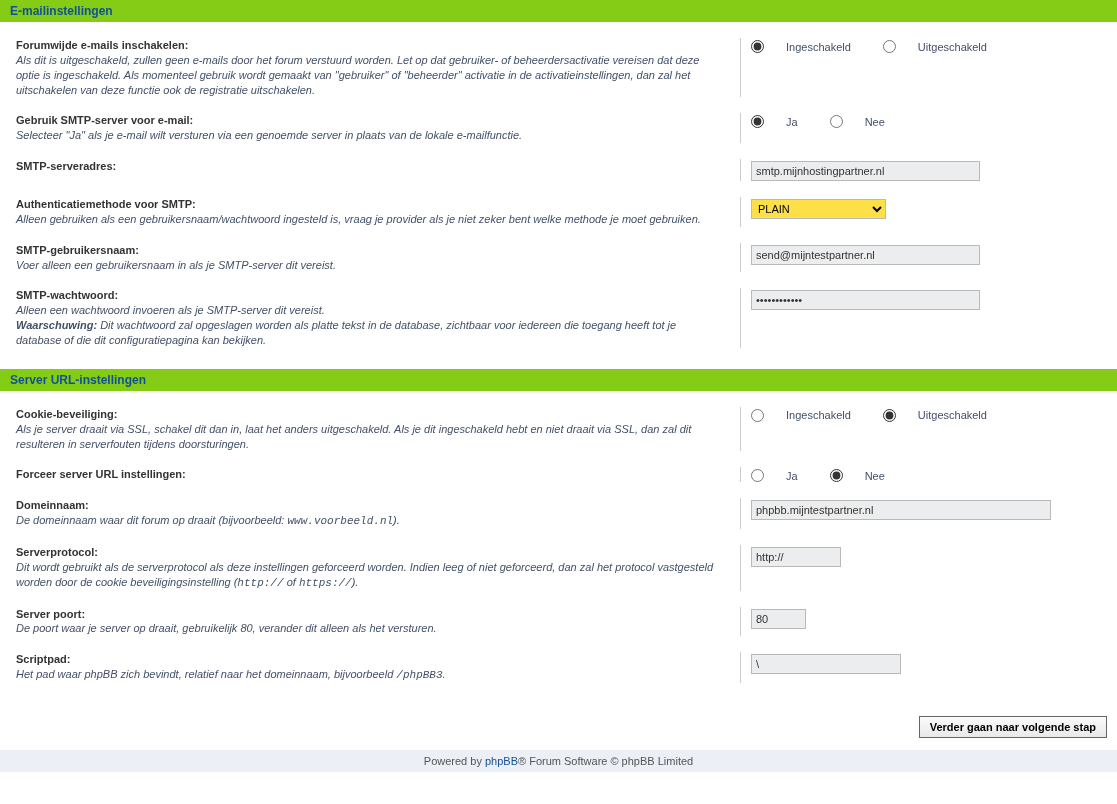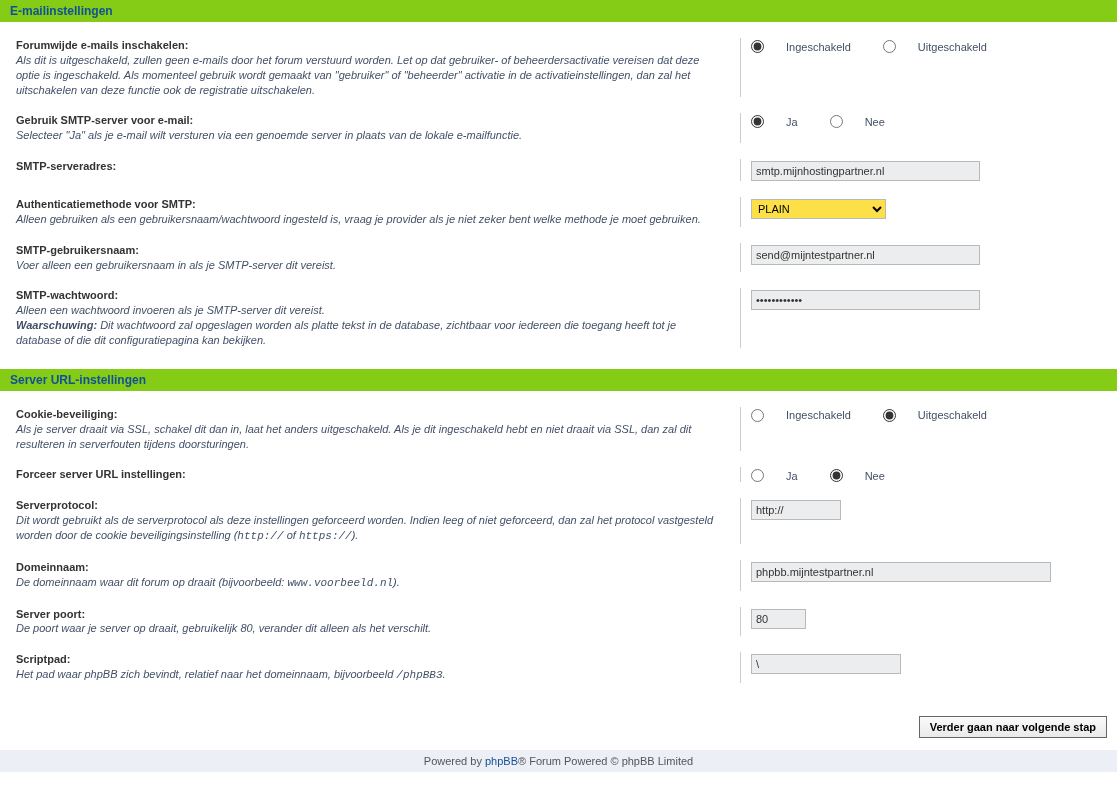--- a/index.html
+++ b/index.html
@@ -234,46 +234,46 @@
         </label>
         <label class="radio-wrap">
           <input type="radio" name="force_url" checked="" style="">
           <span>Nee</span>
         </label>
       </div>
     </div>
 
     <div class="row">
       <div class="left sep">
+        <div class="lbl">Domeinnaam:</div>
+        <div class="desc">
+          <span>De domeinnaam waar dit forum op draait (bijvoorbeeld: </span><span class="mono">www.voorbeeld.nl</span><span>).</span>
+        </div>
+      </div>
+      <div class="right single">
+        <input type="text" class="w-lg" value="phpbb.mijntestpartner.nl" style="">
+      </div>
+    </div>
+
+    <div class="row">
+      <div class="left sep">
         <div class="lbl">Serverprotocol:</div>
         <div class="desc">
           <span>Dit wordt gebruikt als de serverprotocol als deze instellingen geforceerd worden. Indien leeg of niet geforceerd, dan zal het protocol vastgesteld worden door de cookie beveiligingsinstelling (</span><span class="mono">http://</span><span> of </span><span class="mono">https://</span><span>).</span>
         </div>
       </div>
       <div class="right single">
         <input type="text" style="width: 90px;" value="http://">
       </div>
     </div>
 
     <div class="row">
       <div class="left sep">
-        <div class="lbl">Domeinnaam:</div>
-        <div class="desc">
-          <span>De domeinnaam waar dit forum op draait (bijvoorbeeld: </span><span class="mono">www.voorbeeld.nl</span><span>).</span>
-        </div>
-      </div>
-      <div class="right single">
-        <input type="text" class="w-lg" value="phpbb.mijntestpartner.nl" style="">
-      </div>
-    </div>
-
-    <div class="row">
-      <div class="left sep">
         <div class="lbl">Server poort:</div>
-        <div class="desc">De poort waar je server op draait, gebruikelijk 80, verander dit alleen als het verschilt.</div>
+        <div class="desc">De poort waar je server op draait, gebruikelijk 80, verander dit alleen als het versturen.</div>
       </div>
       <div class="right single">
         <input type="text" class="w-sm" value="80" style="">
       </div>
     </div>
 
     <div class="row">
       <div class="left sep">
         <div class="lbl">Scriptpad:</div>
         <div class="desc">
@@ -286,14 +286,14 @@
     </div>
 
   </div>
 </div>
 
 <div class="submit-row">
   <button class="btn">Verder gaan naar volgende stap</button>
 </div>
 
 <div class="footer">
-  <span>Powered by </span><a href="#">phpBB</a><span>® Forum Powered © phpBB Limited</span>
+  <span>Powered by </span><a href="#">phpBB</a><span>® Forum Software © phpBB Limited</span>
 </div>
 
 </body></html>

